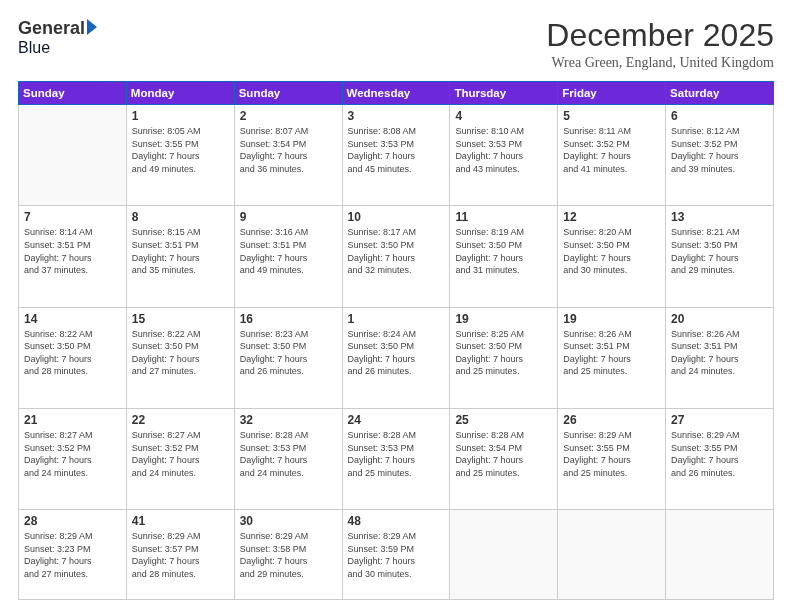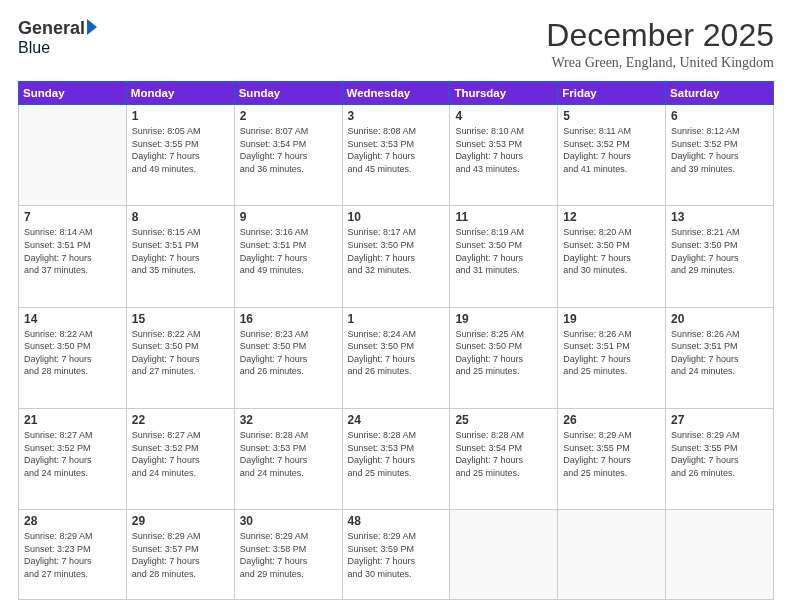--- a/index.html
+++ b/index.html
@@ -336,21 +336,21 @@
         </tr>
         <tr class="last-row">
           <td>
             <span class="day-num">28</span>
             <div class="cell-text">Sunrise: 8:29 AM</div>
             <div class="cell-text">Sunset: 3:23 PM</div>
             <div class="cell-text">Daylight: 7 hours</div>
             <div class="cell-text">and 27 minutes.</div>
           </td>
           <td>
-            <span class="day-num">29</span>
+            <span class="day-num">41</span>
             <div class="cell-text">Sunrise: 8:29 AM</div>
             <div class="cell-text">Sunset: 3:57 PM</div>
             <div class="cell-text">Daylight: 7 hours</div>
             <div class="cell-text">and 28 minutes.</div>
           </td>
           <td>
             <span class="day-num">30</span>
             <div class="cell-text">Sunrise: 8:29 AM</div>
             <div class="cell-text">Sunset: 3:58 PM</div>
             <div class="cell-text">Daylight: 7 hours</div>

